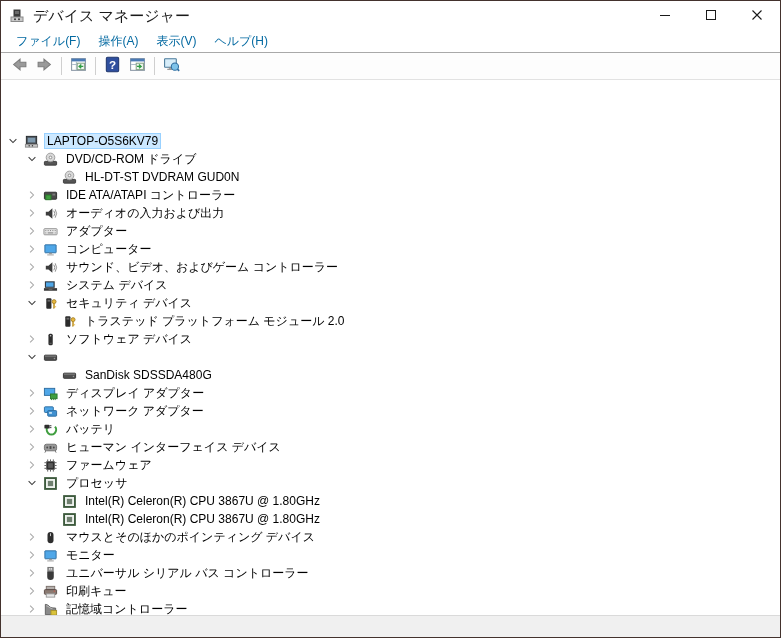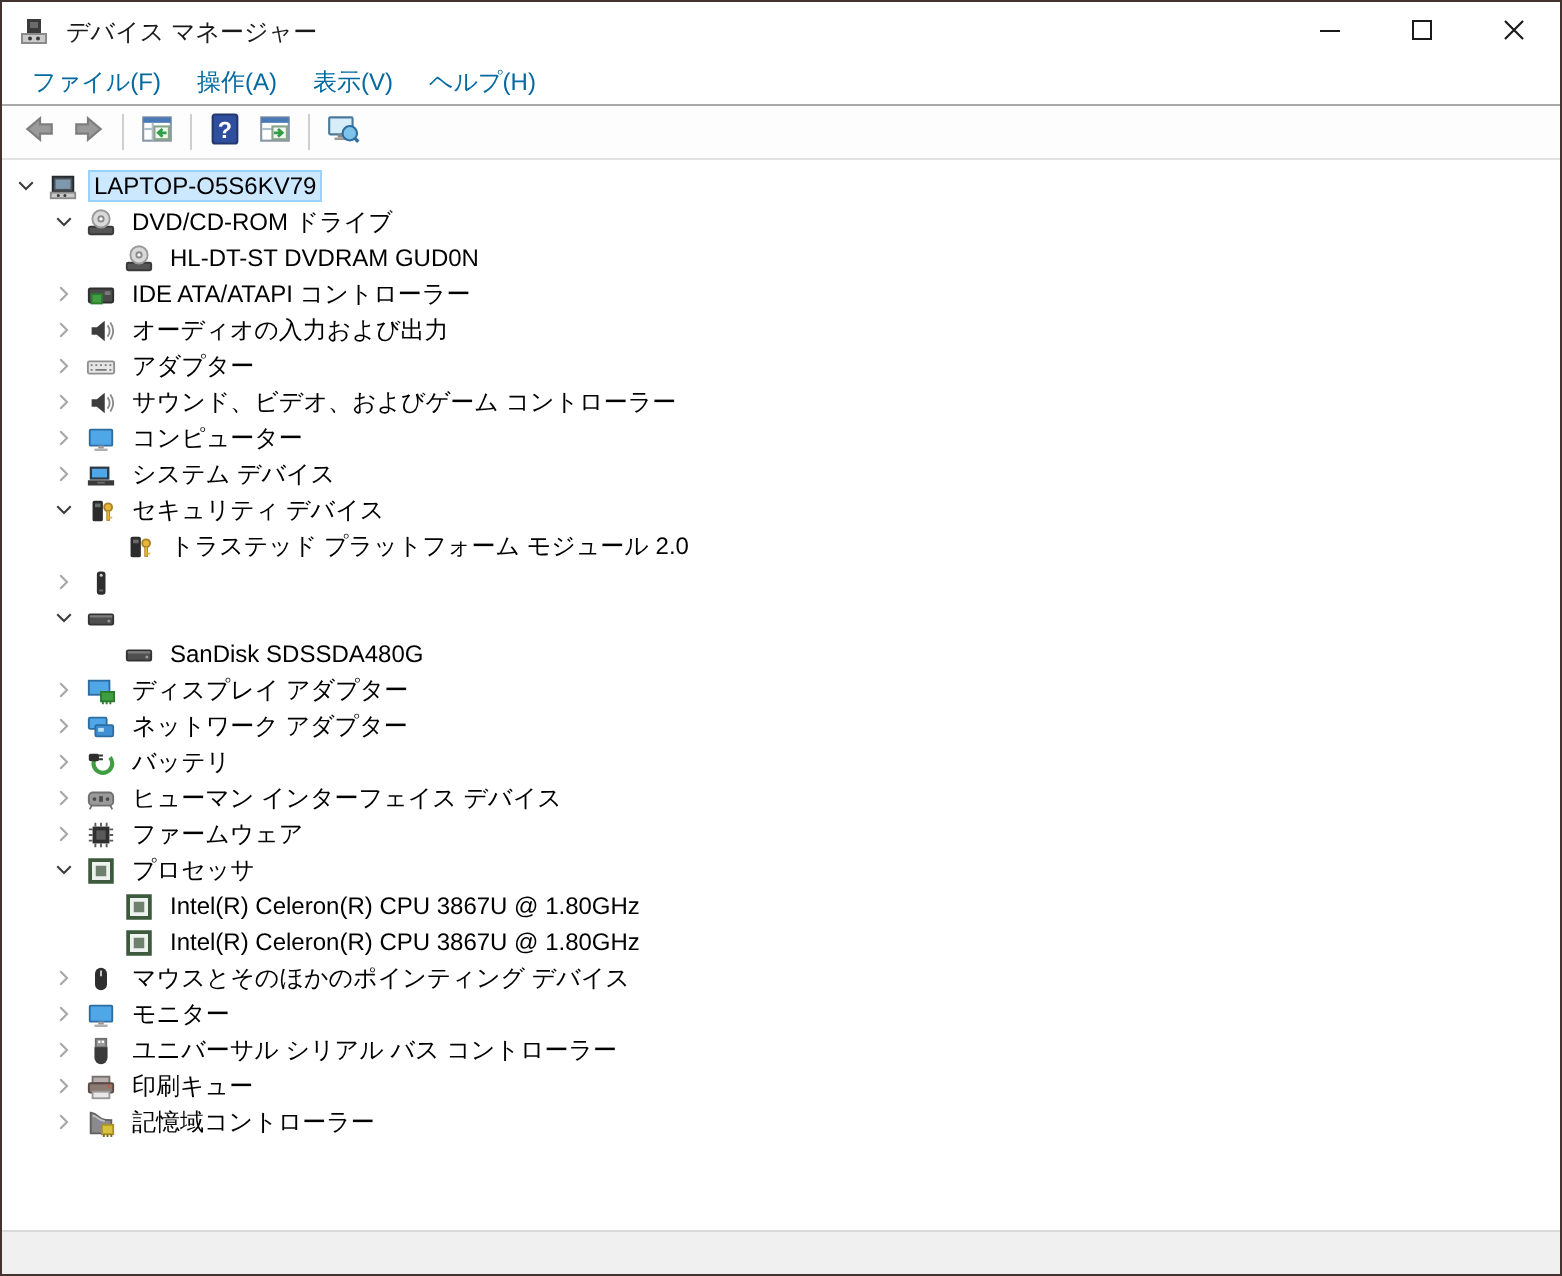--- a/index.html
+++ b/index.html
@@ -10,21 +10,21 @@
     width:781px; height:638px;
     border:1px solid #43322d;
     display:flex; flex-direction:column;
     background:#fff;
     overflow:hidden;
   }
 
   
   .titlebar { height:30px; display:flex; align-items:center; flex:0 0 auto; background:#fff; }
   .titlebar .app-icon { width:16px; height:16px; margin-left:8px; flex:0 0 auto; }
-  .titlebar .title { margin-left:8px; font-size:12px; color:#1a1a1a; flex:1 1 auto; white-space:nowrap; }
+  .titlebar .title { margin-left:8px; font-size:15px; color:#1a1a1a; flex:1 1 auto; white-space:nowrap; }
   .win-controls { display:flex; height:100%; flex:0 0 auto; }
   .win-btn { width:46px; height:100%; display:flex; align-items:center; justify-content:center; background:transparent; border:none; cursor:default; }
   .win-btn svg { width:16px; height:16px; }
 
   
   .menubar { height:22px; display:flex; align-items:center; padding-left:6px; background:#fff; border-bottom:1px solid #a9a9a9; flex:0 0 auto; }
   .menu-item { padding:2px 9px; color:#0369a1; white-space:nowrap; }
 
   
   .toolbar { height:27px; display:flex; align-items:center; padding-left:6px; background:#fdfdfd; border-bottom:1px solid #e2e2e2; flex:0 0 auto; }
@@ -129,21 +129,21 @@
             <rect x="1.5" y="2.5" width="11" height="8" rx="0.5" fill="#d7edf9" stroke="#4a7a9a"></rect>
             <rect x="5.5" y="10.5" width="3" height="1.5" fill="#8a8a8a"></rect>
             <rect x="4" y="12" width="6" height="1.2" fill="#9a9a9a"></rect>
             <circle cx="11.2" cy="10" r="3.4" fill="#7ec3ea" stroke="#2e6da0"></circle>
             <line x1="13.6" y1="12.4" x2="15.2" y2="14" stroke="#2e6da0" stroke-width="1.6"></line>
           </svg></span>
       </button>
     </div>
 
   <div class="tree">
-      <div class="tree-row selected" style="padding-left: 4px;">
+      <div class="tree-row selected" style="padding-left: 4px; margin-top: 48px;">
         <span class="chev">
           <svg xmlns="http://www.w3.org/2000/svg" viewBox="0 0 16 16">
             <path d="M3.5 5.5 L8 10 L12.5 5.5" fill="none" stroke="#3c3c3c" stroke-width="1.4"></path>
           </svg>
         </span>
         <span class="ticon">
           <svg xmlns="http://www.w3.org/2000/svg" viewBox="0 0 16 16">
             <rect x="2.5" y="2.5" width="11" height="8" fill="#4a5058" stroke="#24282c"></rect>
             <rect x="4" y="4" width="8" height="5" fill="#7e99ad"></rect>
             <rect x="1.5" y="11" width="13" height="3" fill="#c9c9c9" stroke="#8a8a8a"></rect>
@@ -223,40 +223,40 @@
         <span class="tlabel">アダプター</span>
       </div>
       <div class="tree-row" style="padding-left: 23px;">
         <span class="chev">
           <svg xmlns="http://www.w3.org/2000/svg" viewBox="0 0 16 16">
             <path d="M5.5 3.5 L10 8 L5.5 12.5" fill="none" stroke="#a6a6a6" stroke-width="1.4"></path>
           </svg>
         </span>
         <span class="ticon">
           <svg xmlns="http://www.w3.org/2000/svg" viewBox="0 0 16 16">
-            <path d="M3 6 h2.8 L10 2.5 v11 L5.8 10 H3 z" fill="#3d3d3d"></path>
-            <path d="M11.5 5 q2.2 3 0 6 M13 3.5 q3 4.5 0 9" fill="none" stroke="#8a8a8a" stroke-width="1"></path>
-          </svg>
-        </span>
-        <span class="tlabel">サウンド、ビデオ、およびゲーム コントローラー</span>
-      </div>
-      <div class="tree-row" style="padding-left: 23px;">
-        <span class="chev">
-          <svg xmlns="http://www.w3.org/2000/svg" viewBox="0 0 16 16">
-            <path d="M5.5 3.5 L10 8 L5.5 12.5" fill="none" stroke="#a6a6a6" stroke-width="1.4"></path>
-          </svg>
-        </span>
-        <span class="ticon">
-          <svg xmlns="http://www.w3.org/2000/svg" viewBox="0 0 16 16">
             <rect x="2" y="3" width="12" height="8.5" rx="0.5" fill="#4fa7e8" stroke="#2e6da0"></rect>
             <rect x="6.5" y="11.5" width="3" height="1.6" fill="#9a9a9a"></rect>
             <rect x="4.5" y="13.1" width="7" height="1.3" fill="#b0b0b0"></rect>
           </svg>
         </span>
         <span class="tlabel">コンピューター</span>
+      </div>
+      <div class="tree-row" style="padding-left: 23px;">
+        <span class="chev">
+          <svg xmlns="http://www.w3.org/2000/svg" viewBox="0 0 16 16">
+            <path d="M5.5 3.5 L10 8 L5.5 12.5" fill="none" stroke="#a6a6a6" stroke-width="1.4"></path>
+          </svg>
+        </span>
+        <span class="ticon">
+          <svg xmlns="http://www.w3.org/2000/svg" viewBox="0 0 16 16">
+            <path d="M3 6 h2.8 L10 2.5 v11 L5.8 10 H3 z" fill="#3d3d3d"></path>
+            <path d="M11.5 5 q2.2 3 0 6 M13 3.5 q3 4.5 0 9" fill="none" stroke="#8a8a8a" stroke-width="1"></path>
+          </svg>
+        </span>
+        <span class="tlabel">サウンド、ビデオ、およびゲーム コントローラー</span>
       </div>
       <div class="tree-row" style="padding-left: 23px;">
         <span class="chev">
           <svg xmlns="http://www.w3.org/2000/svg" viewBox="0 0 16 16">
             <path d="M5.5 3.5 L10 8 L5.5 12.5" fill="none" stroke="#a6a6a6" stroke-width="1.4"></path>
           </svg>
         </span>
         <span class="ticon">
           <svg xmlns="http://www.w3.org/2000/svg" viewBox="0 0 16 16">
             <rect x="2" y="3.5" width="10.5" height="7" fill="#2f3a44"></rect>
@@ -303,20 +303,21 @@
             <path d="M5.5 3.5 L10 8 L5.5 12.5" fill="none" stroke="#a6a6a6" stroke-width="1.4"></path>
           </svg>
         </span>
         <span class="ticon">
           <svg xmlns="http://www.w3.org/2000/svg" viewBox="0 0 16 16">
             <rect x="5.8" y="1.8" width="4.6" height="12.4" rx="1.6" fill="#2e2e2e"></rect>
             <circle cx="8.1" cy="3.9" r="0.8" fill="#cfcfcf"></circle>
             <rect x="7" y="11.5" width="2.2" height="1" fill="#6a6a6a"></rect>
           </svg>
         </span>
+        <span class="tlabel">ソフトウェア デバイス</span>
       </div>
       <div class="tree-row" style="padding-left: 23px;">
         <span class="chev">
           <svg xmlns="http://www.w3.org/2000/svg" viewBox="0 0 16 16">
             <path d="M3.5 5.5 L8 10 L12.5 5.5" fill="none" stroke="#3c3c3c" stroke-width="1.4"></path>
           </svg>
         </span>
         <span class="ticon">
           <svg xmlns="http://www.w3.org/2000/svg" viewBox="0 0 16 16">
             <rect x="1.5" y="5.5" width="13" height="5.5" rx="0.8" fill="#4f4f4f" stroke="#333"></rect>

